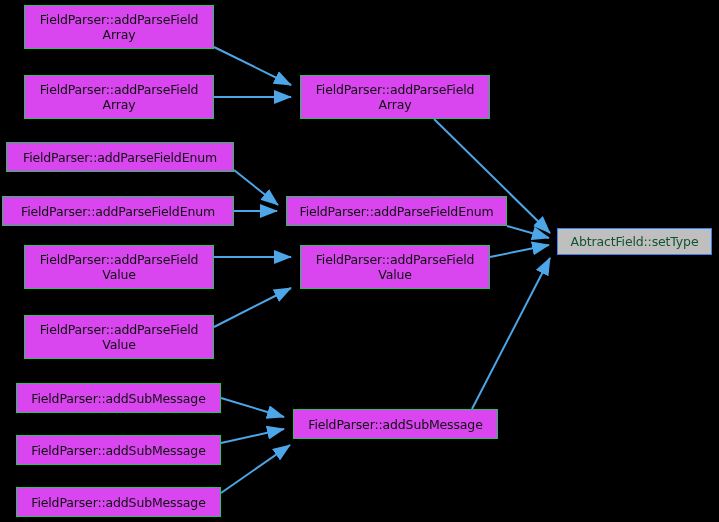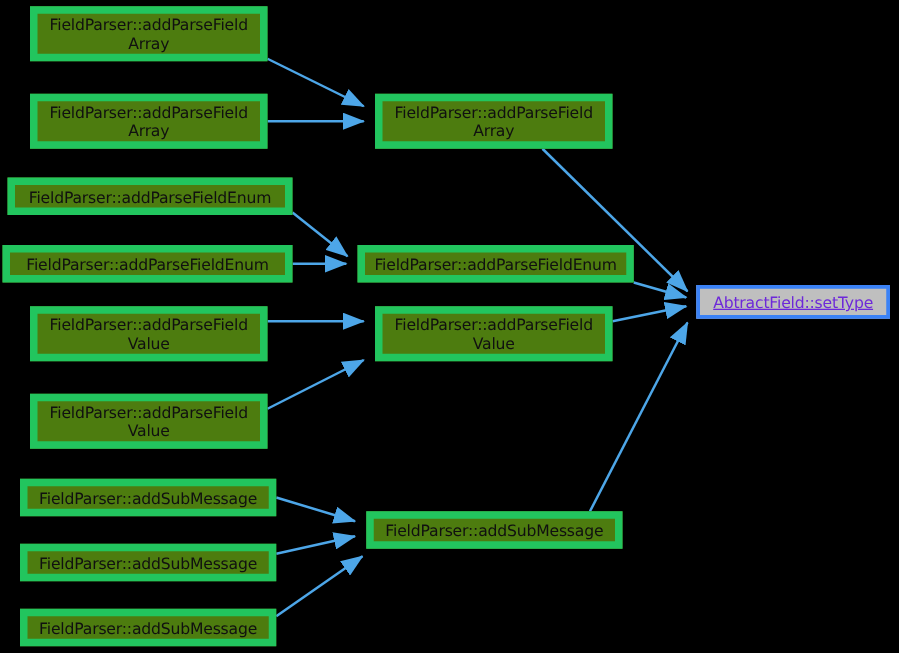--- a/index.html
+++ b/index.html
@@ -20,38 +20,37 @@
     position: absolute;
     left: 0;
     top: 0;
     width: 719px;
     height: 522px;
     pointer-events: none;
   }
   .node {
     position: absolute;
     box-sizing: border-box;
-    background: #4d7c0f;
-    border: 6px solid #22c55e;
+    background: #d946ef;
+    border: 1px solid #22c55e;
     color: #101010;
     display: flex;
     align-items: center;
     justify-content: center;
     text-align: center;
     font-size: 12.5px;
     line-height: 15px;
     letter-spacing: -0.15px;
     white-space: pre-line;
     padding: 0 3px;
   }
   .node.highlight {
     background: #bfbfbf;
-    border: 3px solid #3b82f6;
-    color: #6d28d9;
-    text-decoration: underline;
+    border: 1px solid #3b82f6;
+    color: #14532d;
   }
 </style>
 </head>
 <body>
 
 <div id="graph-root">
 
   <svg id="edge-layer" viewBox="0 0 719 522" width="719" height="522" xmlns="http://www.w3.org/2000/svg">
     <defs>
       <marker id="arrowhead" markerWidth="9" markerHeight="7" refX="8.5" refY="3.5" orient="auto" markerUnits="strokeWidth">

